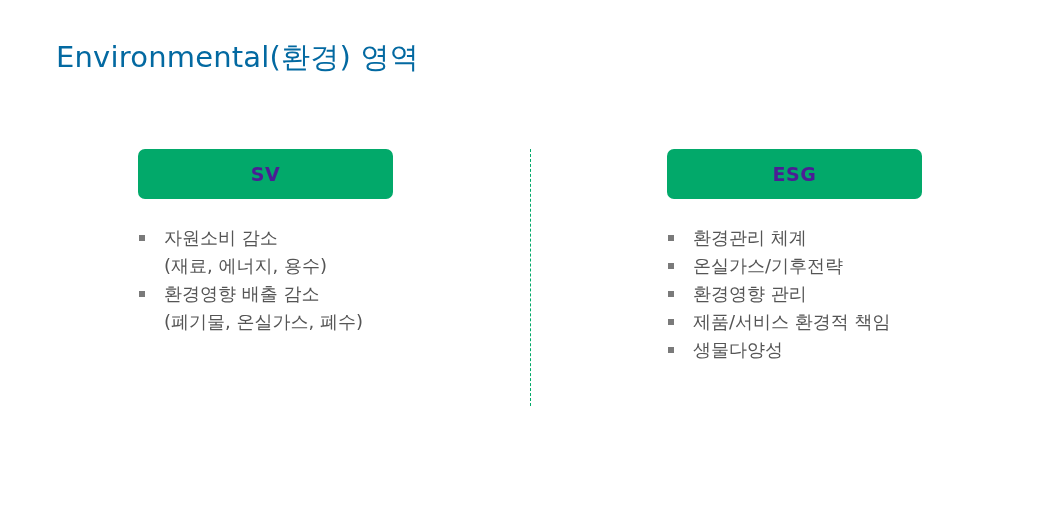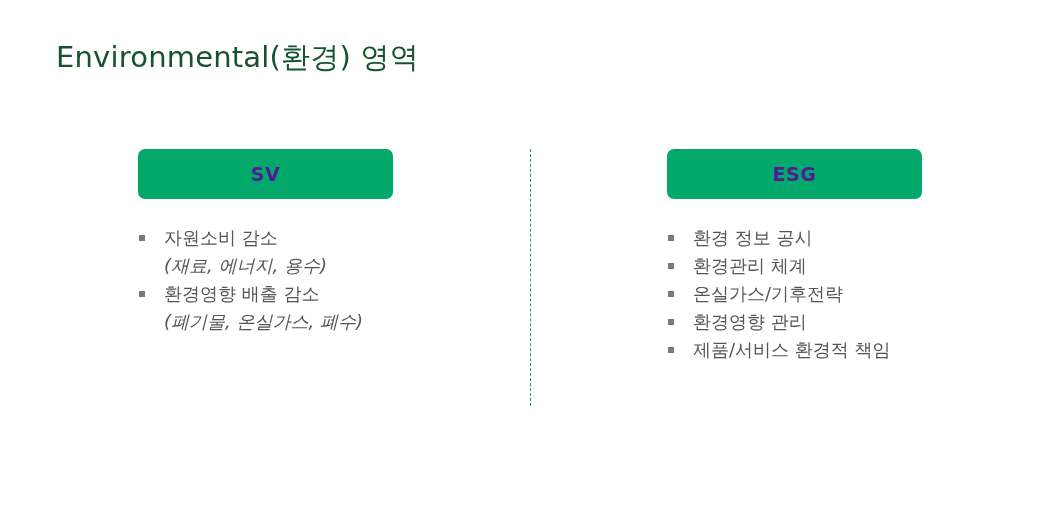--- a/index.html
+++ b/index.html
@@ -12,21 +12,21 @@
       height: 506px;
       position: relative;
       overflow: hidden;
       font-family: "DejaVu Sans", "Liberation Sans", sans-serif;
     }
     .page-title {
       position: absolute;
       left: 56px;
       top: 38px;
       font-size: 29px;
-      color: #14532d;
+      color: #0369a1;
       font-weight: 500;
       letter-spacing: 0.2px;
       white-space: nowrap;
     }
     .col {
       position: absolute;
       top: 149px;
       width: 255px;
     }
     .col.left { left: 138px; }
@@ -61,21 +61,20 @@
     .bullet {
       position: absolute;
       left: 1px;
       top: 11px;
       width: 6px;
       height: 6px;
       background: #7a7a7a;
     }
     .sub {
       display: block;
-      font-style: italic;
     }
     .divider {
       position: absolute;
       left: 530px;
       top: 149px;
       width: 0;
       height: 257px;
       border-left: 1px dashed #02a96a;
     }
   </style>
@@ -100,32 +99,32 @@
   </ul>
 </div>
 
 <div class="divider"></div>
 
 <div class="col right">
   <div class="pill">ESG</div>
   <ul class="bullets">
     <li>
       <span class="bullet"></span>
-      <span>환경 정보 공시</span>
-    </li>
-    <li>
-      <span class="bullet"></span>
       <span>환경관리 체계</span>
     </li>
     <li>
       <span class="bullet"></span>
       <span>온실가스/기후전략</span>
     </li>
     <li>
       <span class="bullet"></span>
       <span>환경영향 관리</span>
     </li>
     <li>
       <span class="bullet"></span>
       <span>제품/서비스 환경적 책임</span>
     </li>
+    <li>
+      <span class="bullet"></span>
+      <span>생물다양성</span>
+    </li>
   </ul>
 </div>
 
 </body></html>

